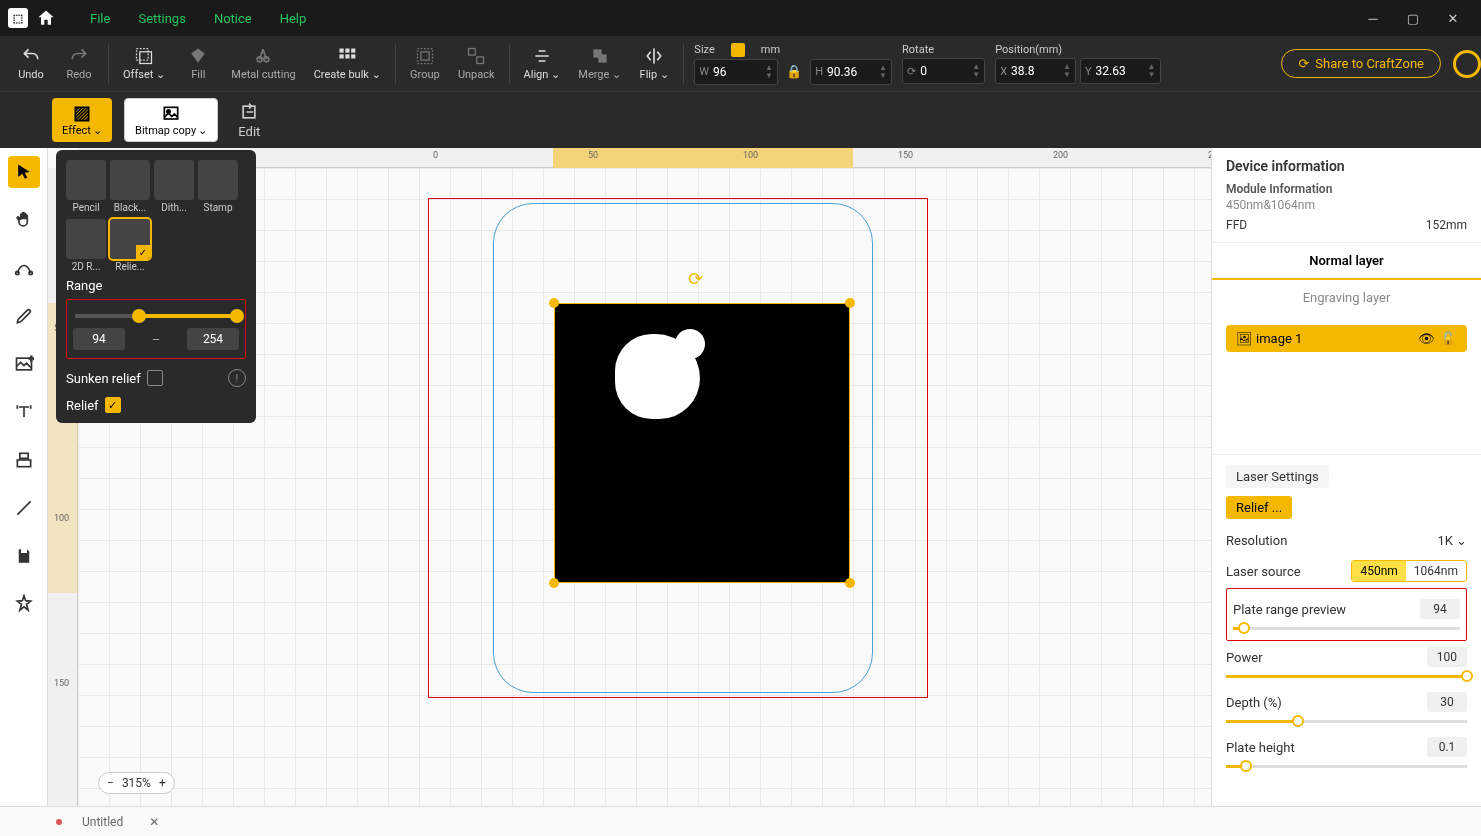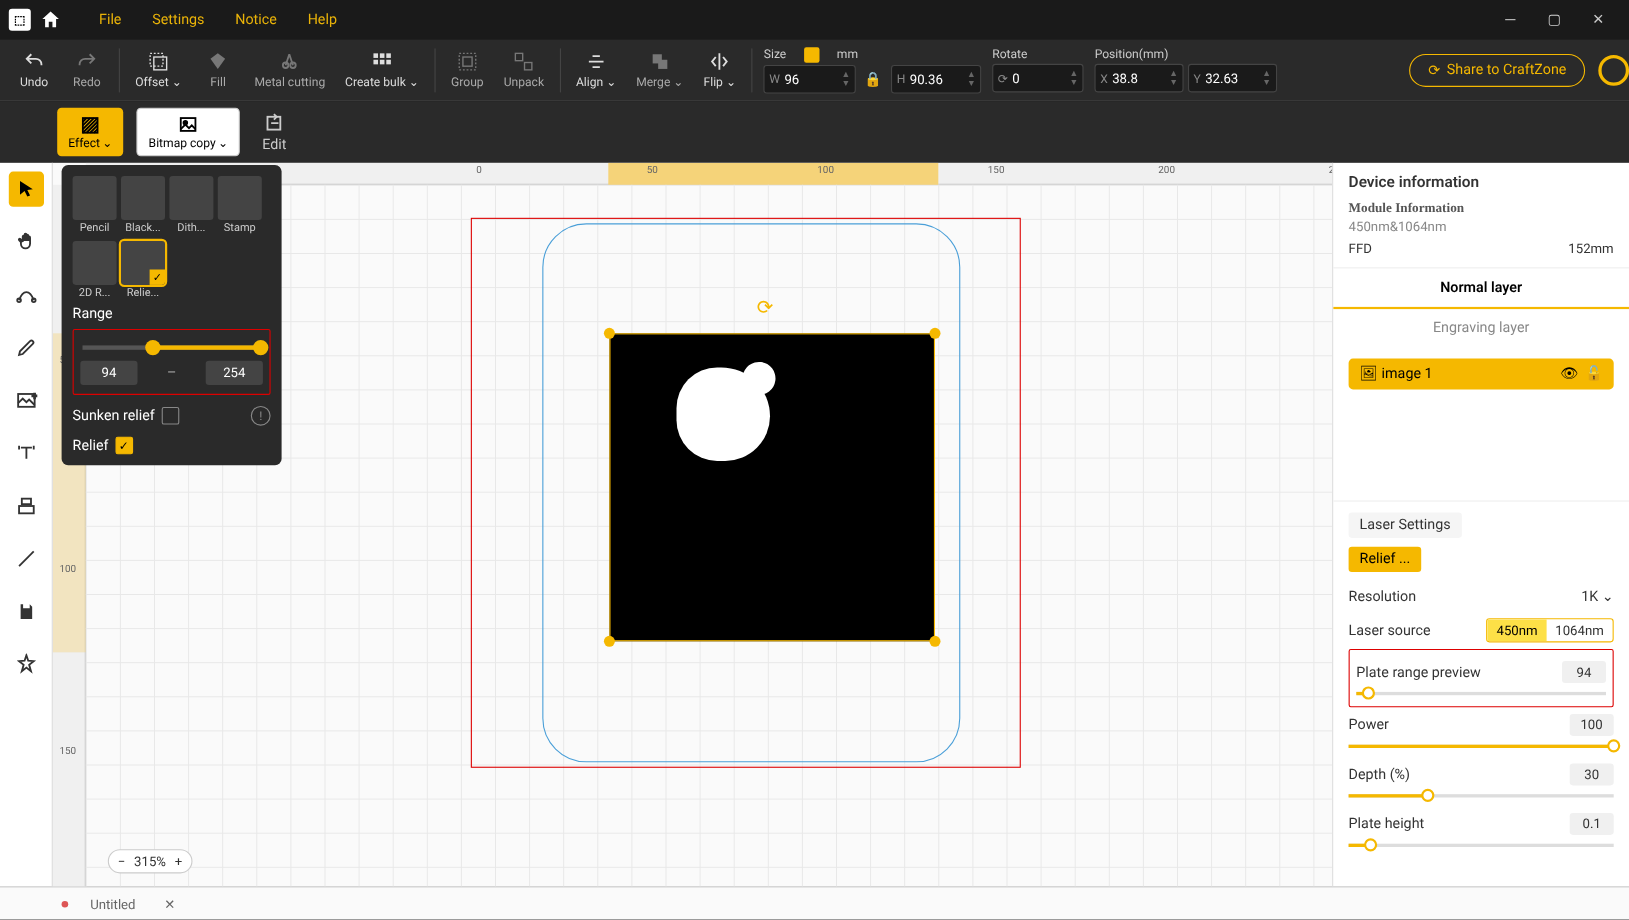--- a/index.html
+++ b/index.html
@@ -2,21 +2,21 @@
 <html><head>
 <meta charset="utf-8">
 <style>
 * { margin:0; padding:0; box-sizing:border-box; font-family:-apple-system,BlinkMacSystemFont,"Segoe UI",Roboto,sans-serif; }
 body { width:1481px; height:836px; background:#1a1a1a; color:#ccc; font-size:13px; overflow:hidden; position:relative; }
 
 
 .titlebar { height:36px; background:#1a1a1a; display:flex; align-items:center; padding:0 8px; }
 .titlebar .logo { width:20px; height:20px; background:#fff; border-radius:3px; margin-right:8px; display:flex; align-items:center; justify-content:center; color:#000; font-weight:bold; font-size:11px; }
 .titlebar .home { width:20px; height:20px; color:#fff; margin-right:20px; }
-.titlebar .menu-item { padding:0 14px; color:#eab308; cursor:pointer; font-size:13px; }
+.titlebar .menu-item { padding:0 14px; color:#22c55e; cursor:pointer; font-size:13px; }
 .titlebar .spacer { flex:1; }
 .titlebar .winbtn { width:40px; height:30px; display:flex; align-items:center; justify-content:center; color:#ccc; cursor:pointer; }
 
 
 .toolbar { height:56px; background:#2a2a2a; display:flex; align-items:center; padding:0 8px; gap:2px; border-bottom:1px solid #3a3a3a; }
 .tool-btn { display:flex; flex-direction:column; align-items:center; justify-content:center; padding:4px 8px; min-width:46px; cursor:pointer; color:#aaa; gap:2px; }
 .tool-btn.enabled { color:#ddd; }
 .tool-btn .ico { width:20px; height:20px; display:flex; align-items:center; justify-content:center; }
 .tool-btn .lbl { font-size:11px; white-space:nowrap; }
 .tool-sep { width:1px; height:40px; background:#444; margin:0 4px; }
@@ -81,21 +81,21 @@
 .range-inputs .dash { color:#aaa; }
 .chk-row { display:flex; align-items:center; gap:6px; margin-top:10px; font-size:13px; }
 .chk { width:16px; height:16px; border:1px solid #888; border-radius:2px; display:inline-block; }
 .chk.on { background:#f5b800; border-color:#f5b800; display:flex; align-items:center; justify-content:center; color:#000; font-size:11px; }
 .warn-ico { margin-left:auto; color:#888; width:18px; height:18px; border:1px solid #888; border-radius:50%; display:flex; align-items:center; justify-content:center; font-size:11px; }
 
 
 .right-panel { width:270px; background:#fff; color:#333; border-left:1px solid #ddd; display:flex; flex-direction:column; overflow-y:auto; }
 .rp-sec { padding:10px 14px; border-bottom:1px solid #eee; }
 .rp-sec h3 { font-size:14px; font-weight:600; margin-bottom:8px; }
-.rp-sub { font-size:12px; color:#555; margin-bottom:2px; font-weight:600;font-family:Liberation Serif, serif; }
+.rp-sub { font-size:12px; color:#555; margin-bottom:2px; font-weight:600; }
 .rp-val { font-size:12px; color:#888; }
 .rp-kv { display:flex; justify-content:space-between; font-size:12px; margin-top:6px; }
 .tabs { display:flex;flex-direction:column; }
 .tabs .tab { flex:1; text-align:center; padding:10px 4px; font-size:13px; cursor:pointer; color:#888; }
 .tabs .tab.active { color:#000; font-weight:600; border-bottom:2px solid #f5b800; }
 .layer-item { background:#f5b800; border-radius:4px; padding:6px 10px; display:flex; align-items:center; gap:6px; font-size:13px; color:#000; }
 .layer-item .ico { width:14px; }
 .layer-item .sp { flex:1; }
 .chip { background:#f5f5f5; padding:4px 10px; border-radius:3px; font-size:13px; display:inline-block; margin-bottom:8px; }
 .chip.on { background:#f5b800; color:#000; }

